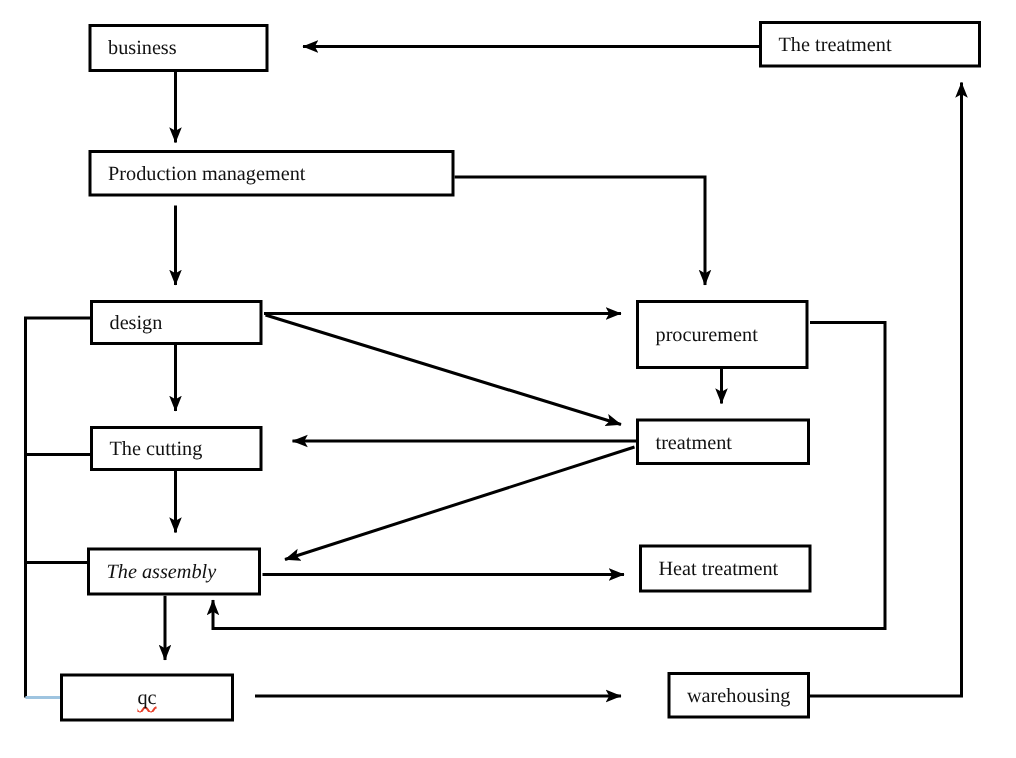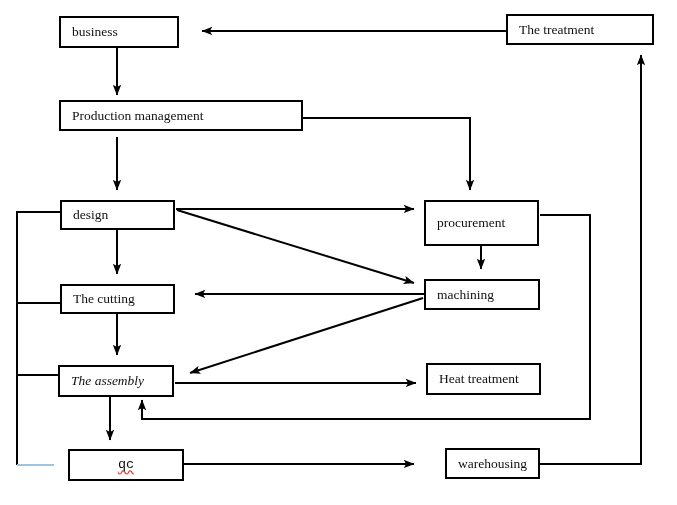--- a/index.html
+++ b/index.html
@@ -116,29 +116,29 @@
       <div class="node align-left" style="left: 60px; top: 200px; width: 115px; height: 30px;">
         <span class="node-label">design</span>
       </div>
       <div class="node align-left" style="left: 424px; top: 200px; width: 115px; height: 46px;">
         <span class="node-label">procurement</span>
       </div>
       <div class="node align-left" style="left: 60px; top: 284px; width: 115px; height: 30px;">
         <span class="node-label">The cutting</span>
       </div>
       <div class="node align-left" style="left: 424px; top: 279px; width: 116px; height: 31px;">
-        <span class="node-label">machining</span>
+        <span class="node-label">treatment</span>
       </div>
       <div class="node align-left" style="left: 58px; top: 365px; width: 116px; height: 32px; font-style: italic;">
         <span class="node-label">The assembly</span>
       </div>
       <div class="node align-left" style="left: 426px; top: 363px; width: 115px; height: 32px; font-family: Liberation Serif, serif;">
         <span class="node-label">Heat treatment</span>
       </div>
-      <div class="node align-center" style="left: 68px; top: 449px; width: 116px; height: 32px; font-family: Liberation Mono, monospace;">
+      <div class="node align-center" style="left: 40px; top: 449px; width: 116px; height: 32px;">
         <span class="node-label misspelled">qc</span>
       </div>
       <div class="node align-left" style="left: 445px; top: 448px; width: 95px; height: 31px;">
         <span class="node-label">warehousing</span>
       </div>
     </div>
 
 </div>
 
 </body></html>

